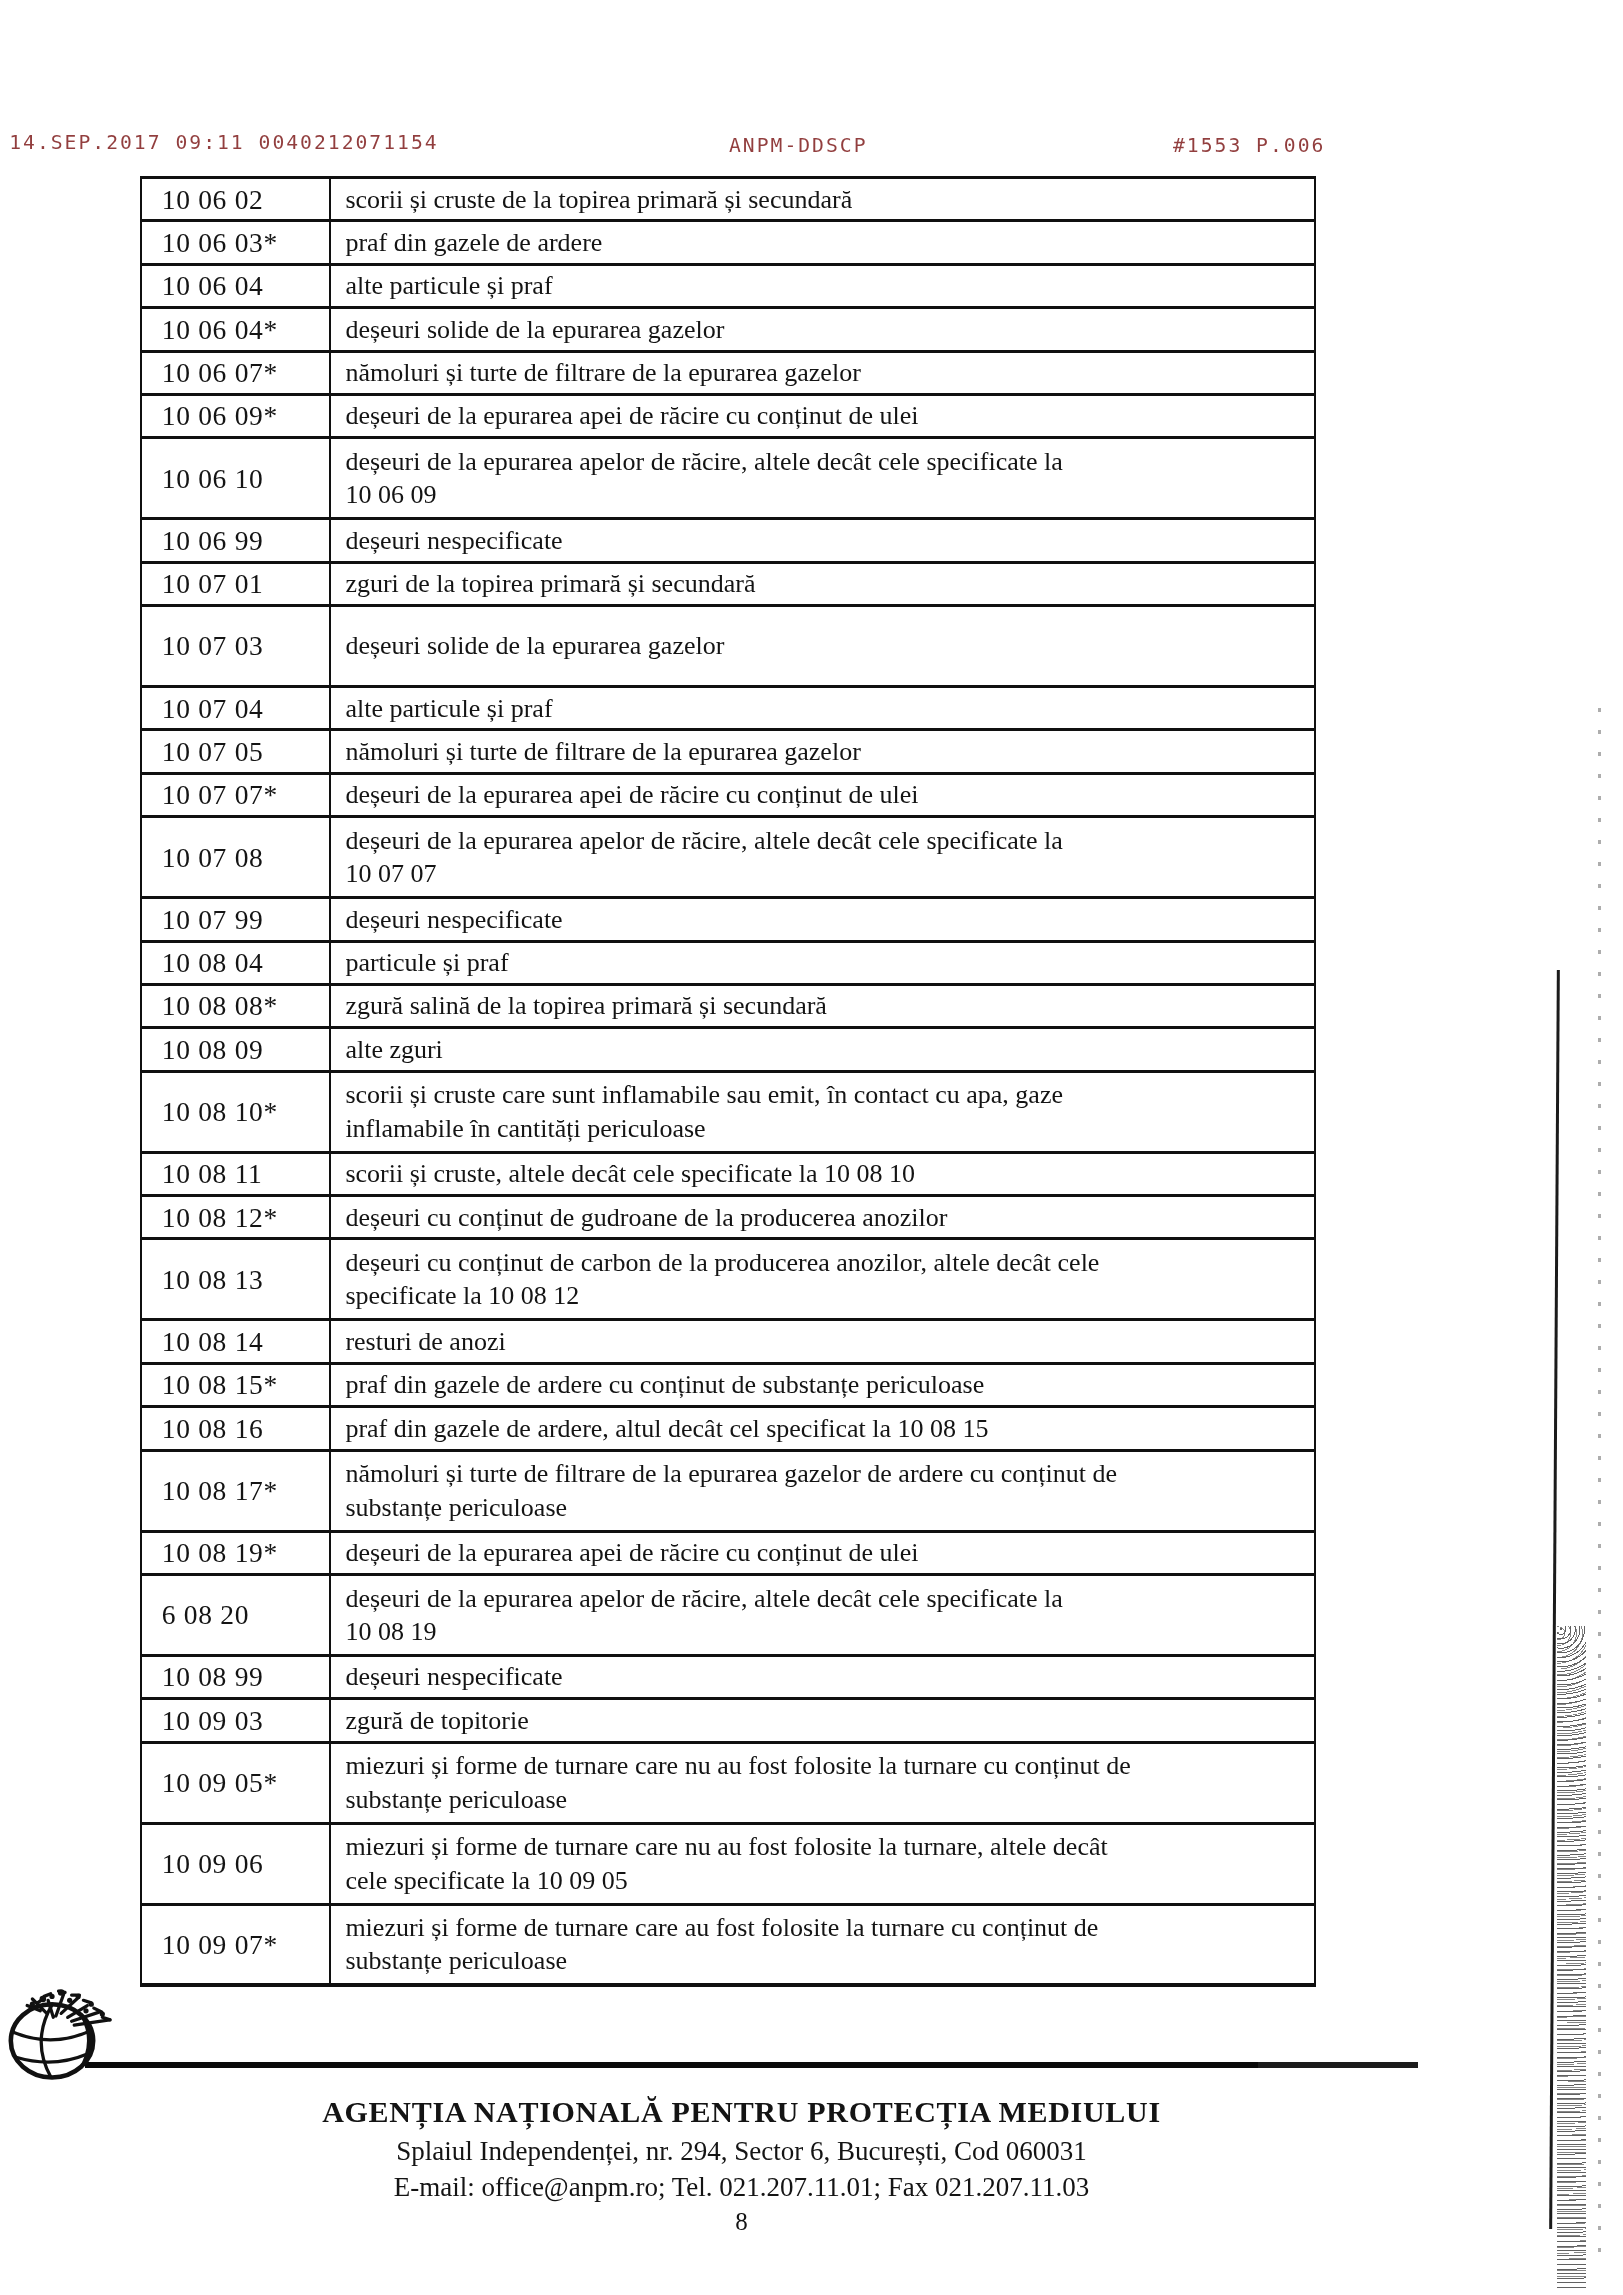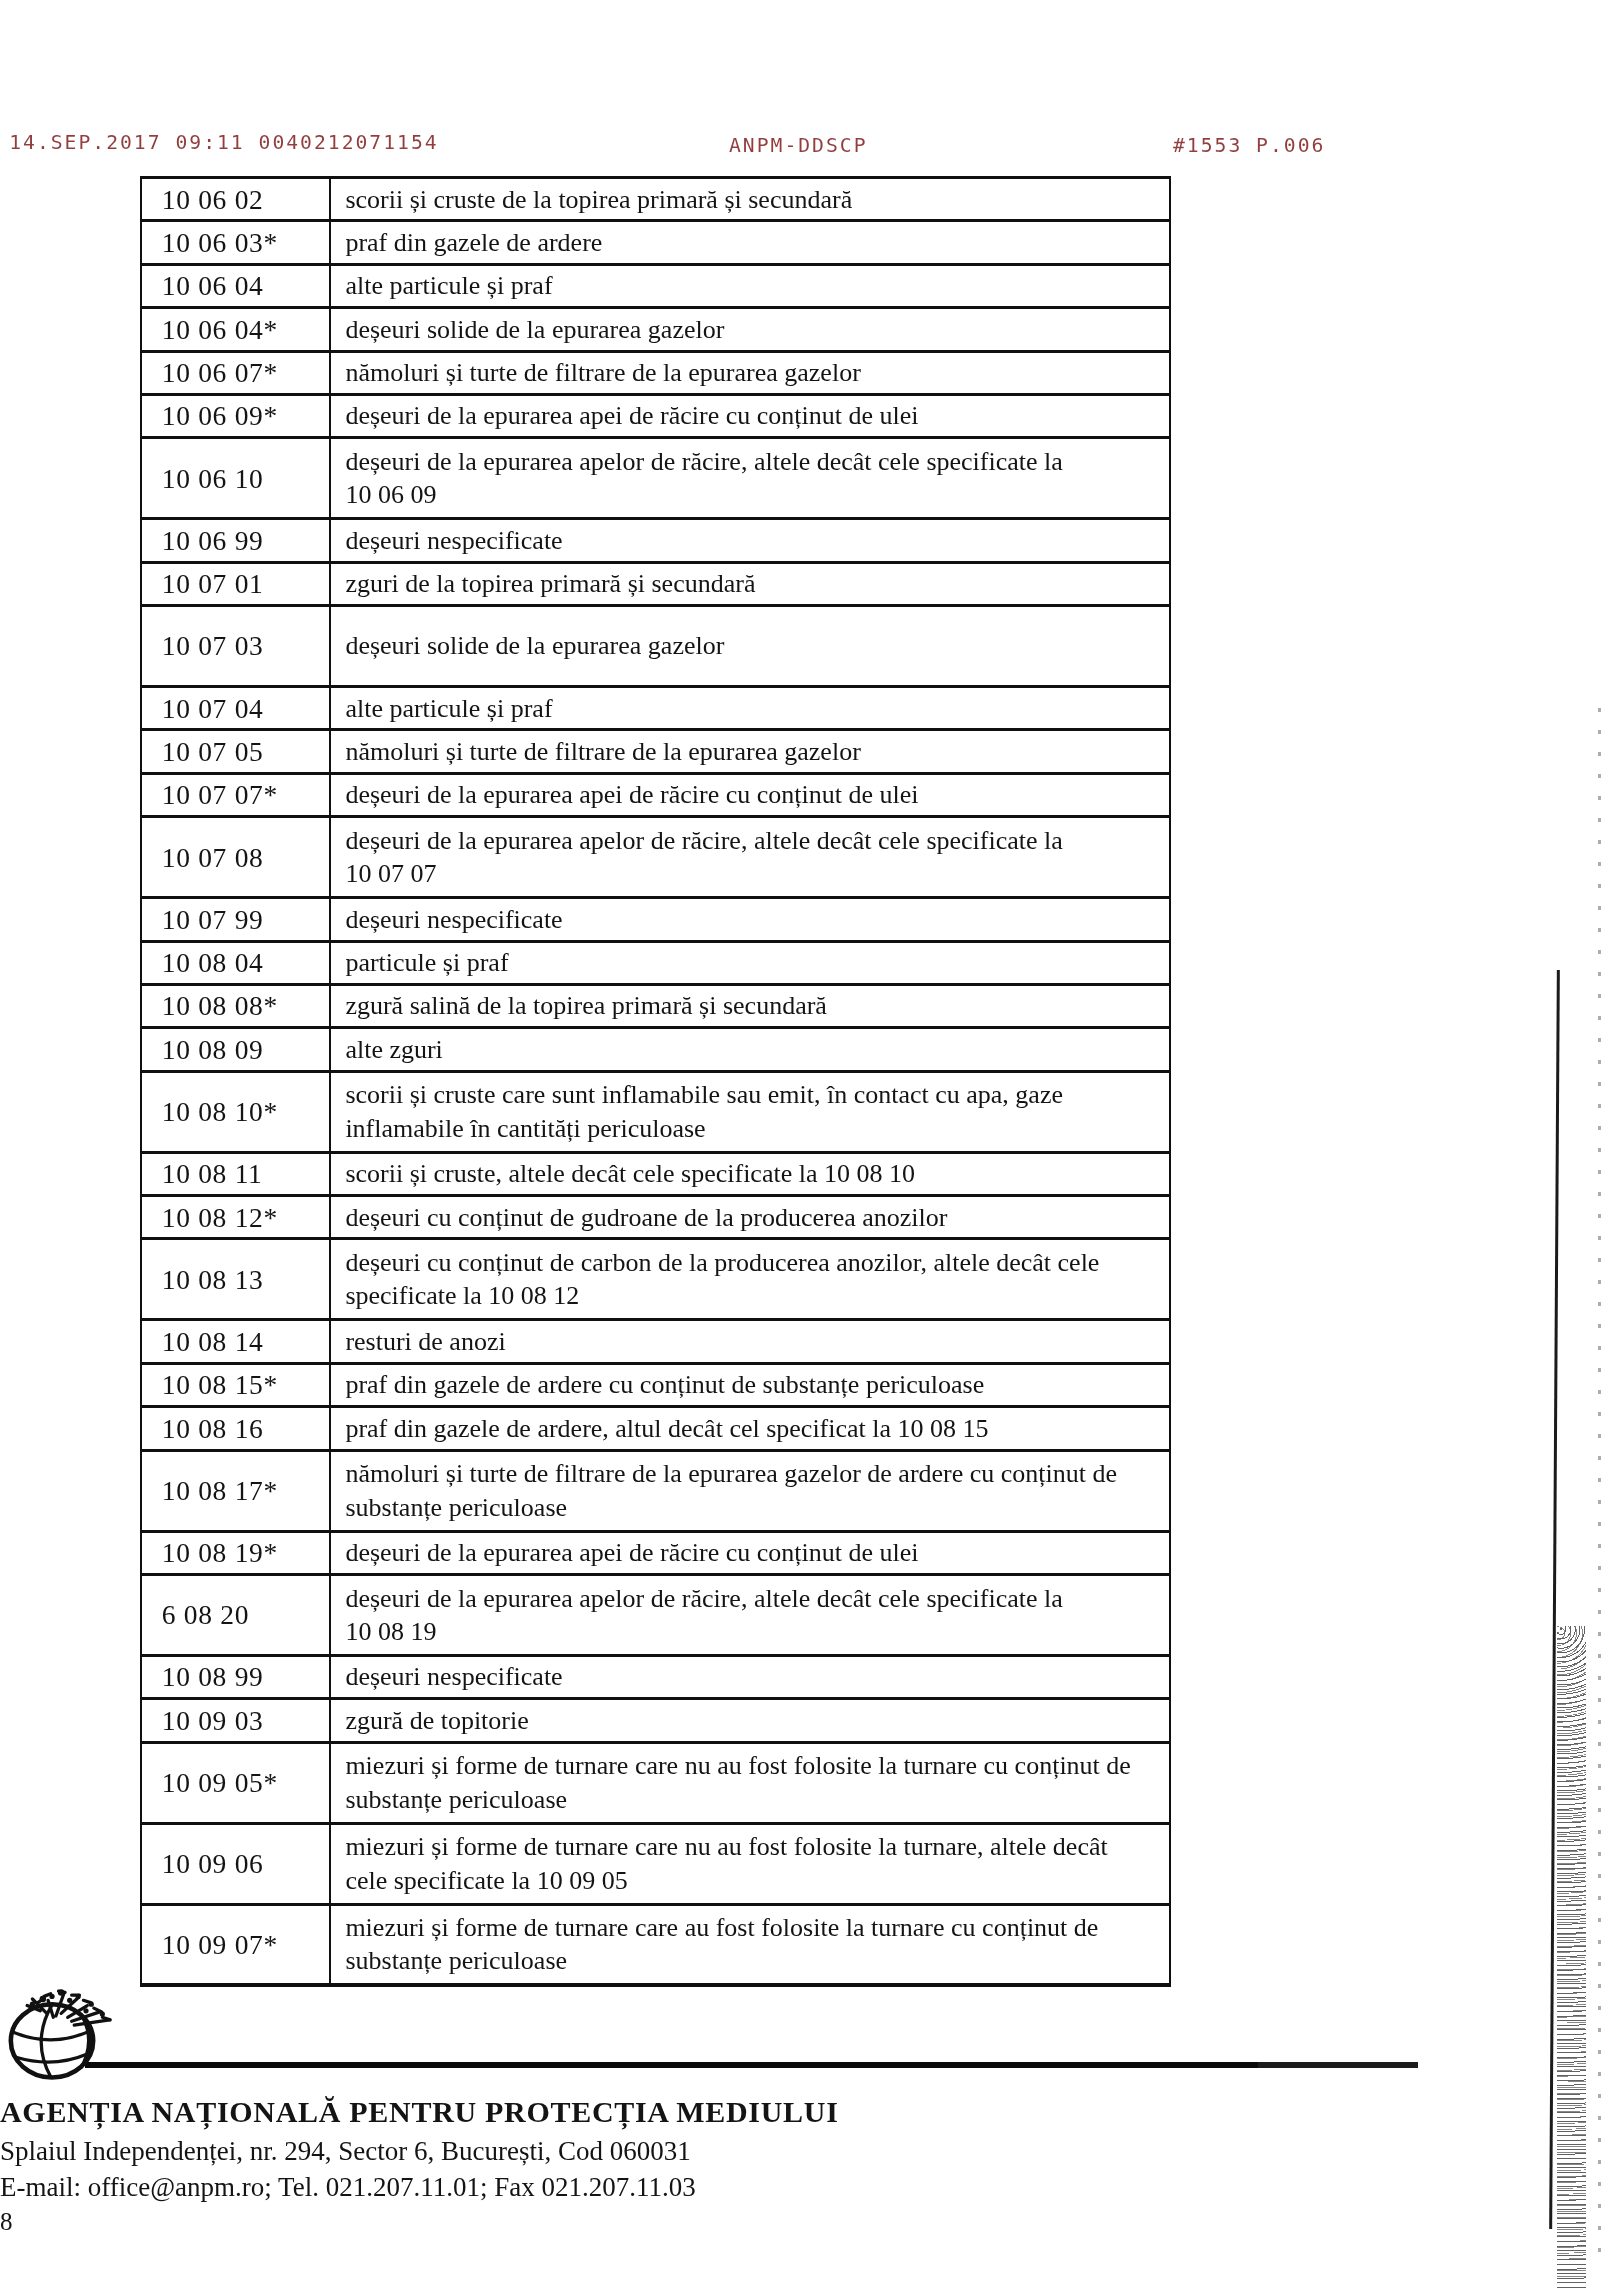--- a/index.html
+++ b/index.html
@@ -23,21 +23,21 @@
     opacity:.85;
   }
   .fax-left{left:9.2px;top:131px;}
   .fax-center{left:729px;top:134px;}
   .fax-right{left:1173px;top:134px;}
 
   
   table.waste{
     position:absolute;
     left:140px;top:176px;
-    width:1031px;
+    width:1176px;
     border-collapse:collapse;
     table-layout:fixed;
     border:2.6px solid #0f0f0f;
     border-bottom-width:4.6px;
   }
   table.waste col.c-code{width:189px;}
   table.waste tr{height:41px;}
   table.waste tr.tall{height:81px;margin-left:24px;}
   table.waste td{
     border-top:3.3px solid #101010;
@@ -64,20 +64,21 @@
   }
   .logo{
     position:absolute;
     left:1.3px;top:1983px;
     width:119px;height:100px;
   }
   .footer-text{
     position:absolute;
     left:0;top:2095px;
     width:1483px;
+    text-align:center;
   }
   .agency{
     font-weight:bold;
     font-size:30px;
     letter-spacing:0.7px;
     margin:0 0 6.6px 0;
   }
   .address,.contact{
     font-size:27px;
     margin:0 0 5.2px 0;

